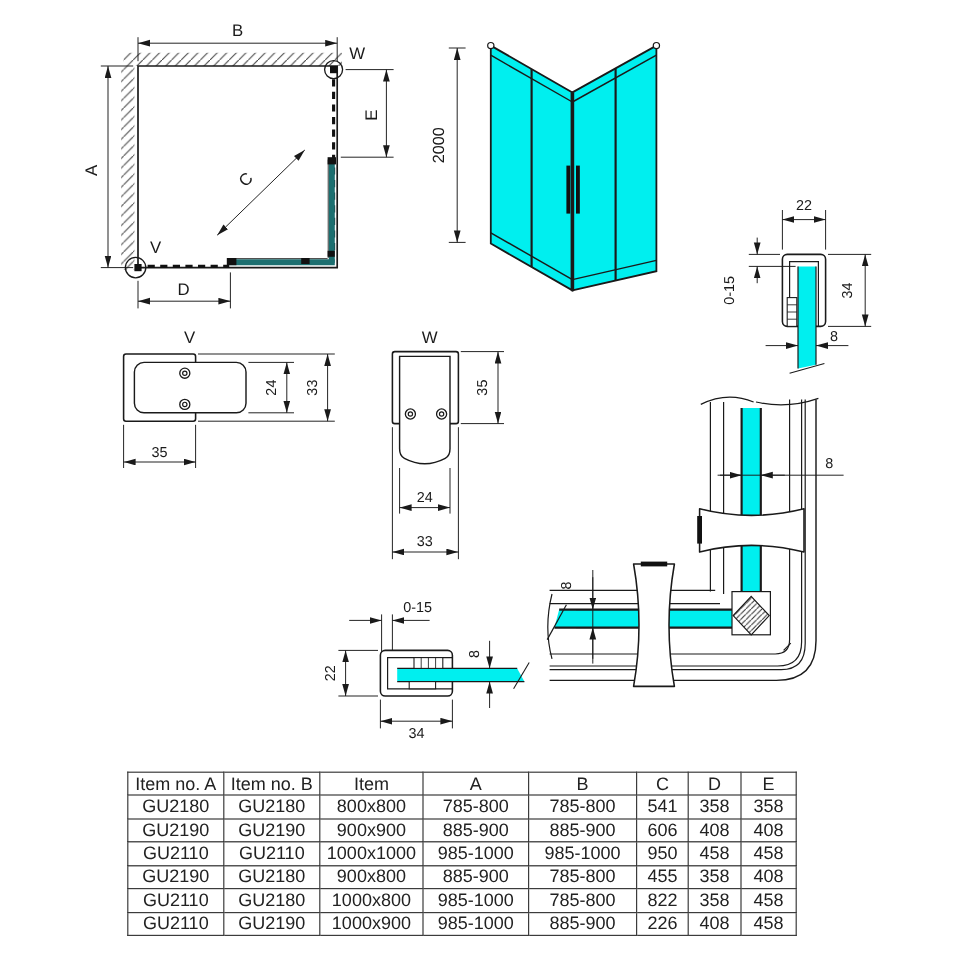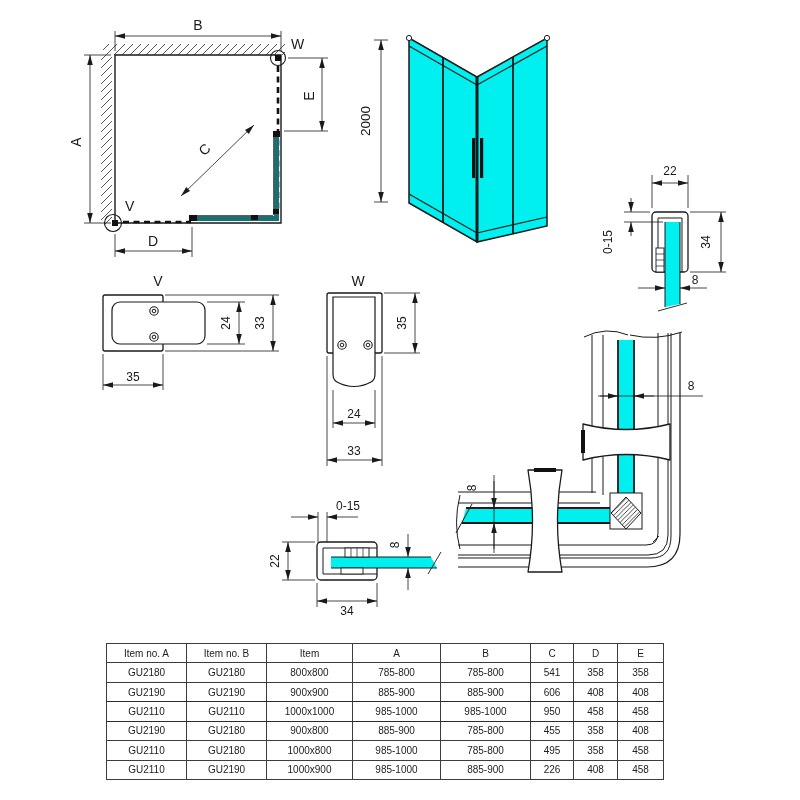--- a/index.html
+++ b/index.html
@@ -6,21 +6,21 @@
   #stage{position:relative;width:800px;height:800px;background:#ffffff;overflow:hidden;
          font-family:"Liberation Sans",sans-serif;color:#1a1a1a;}
   .panel{position:absolute;}
   svg text{font-family:"Liberation Sans",sans-serif;fill:#1a1a1a;}
   .dim{font-size:12px;}
   .dim-lg{font-size:13.5px;}
   .lbl{font-size:14px;}
   
   #spec{position:absolute;left:106px;top:643px;width:557px;height:137px;}
   table.spec{border-collapse:collapse;table-layout:fixed;width:557px;height:137px;
-             font-size:10px;color:#222;}
+             font-size:15px;color:#222;}
   table.spec td,table.spec th{border:1px solid #3c3c3c;text-align:center;padding:0;
              font-weight:normal;white-space:nowrap;overflow:hidden;}
   table.spec{border:1.5px solid #3c3c3c;}
   table.spec tr.grp td{border-bottom:1.6px solid #2c2c2c;}
 </style>
 </head>
 <body>
 
 <div id="stage">
 
@@ -400,21 +400,21 @@
         <td>455</td>
         <td>358</td>
         <td>408</td>
       </tr>
       <tr>
         <td>GU2110</td>
         <td>GU2180</td>
         <td>1000x800</td>
         <td>985-1000</td>
         <td>785-800</td>
-        <td>495</td>
+        <td>822</td>
         <td>358</td>
         <td>458</td>
       </tr>
       <tr>
         <td>GU2110</td>
         <td>GU2190</td>
         <td>1000x900</td>
         <td>985-1000</td>
         <td>885-900</td>
         <td>226</td>

